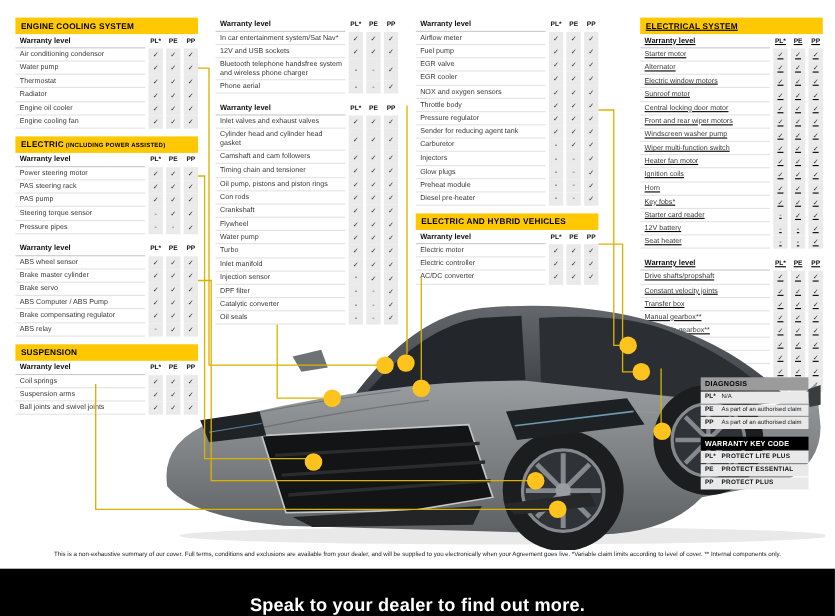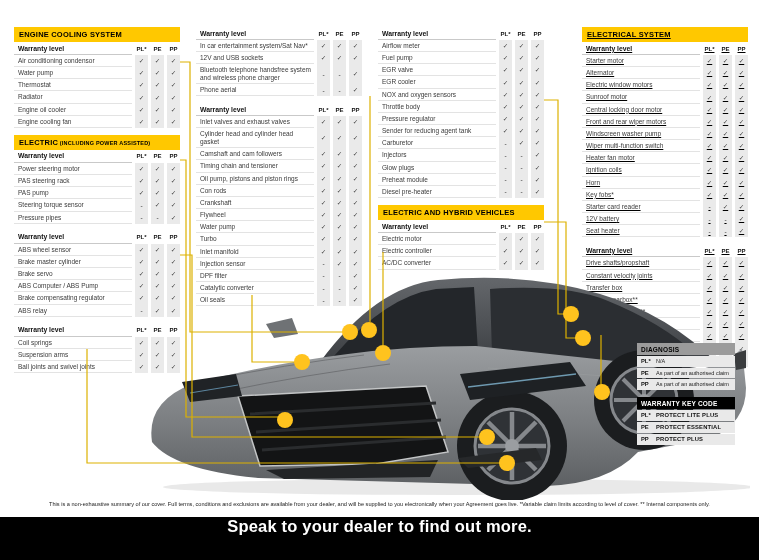--- a/index.html
+++ b/index.html
@@ -1,18 +1,18 @@
 <!DOCTYPE html>
 <html><head>
 <meta charset="utf-8">
 <style>
   html,body{margin:0;padding:0;}
   body{width:759px;height:560px;position:relative;background:#ffffff;
        font-family:"Liberation Sans", sans-serif;overflow:hidden;}
-  .col{position:absolute;top:27px;width:166px;}
+  .col{position:absolute;top:16px;width:166px;}
   .col1{left:14px;} .col2{left:196px;} .col3{left:378px;} .col4{left:582px;text-decoration:underline;}
   .wtable{margin-bottom:7px;}
   .t-header{background:#FFC800;color:#000;font-weight:bold;font-size:7.5px;
             padding:3px 0 3px 5px;letter-spacing:.2px;}
   .t-header .suffix{font-size:5.5px;font-weight:bold;}
   .t-head{display:flex;align-items:stretch;}
   .t-head-label{flex:1;font-weight:bold;font-size:6.8px;color:#111;
                 padding:2.5px 0 2.5px 4px;border-bottom:1px solid #c9c9c9;}
   .t-head-cell{width:13px;margin-left:3px;font-weight:bold;font-size:6px;color:#111;
                display:flex;align-items:center;justify-content:center;}
@@ -29,21 +29,21 @@
   .keycode .legend-header{background:#000;color:#fff;}
   .legend-row{display:flex;background:#e9e9e9;margin-top:1px;padding:2px 2px 2px 4px;}
   .legend-code{width:15px;font-weight:bold;font-size:5.8px;color:#111;}
   .legend-text{flex:1;font-size:5.5px;color:#222;line-height:1.2;}
   .keycode .legend-text{font-weight:bold;font-size:5.8px;color:#111;letter-spacing:.2px;}
   #car-layer{position:absolute;left:138px;top:270px;width:612px;height:230px;}
   #callout-layer{position:absolute;left:0;top:0;width:759px;height:560px;pointer-events:none;}
   .footnote{position:absolute;left:0;top:501px;width:759px;text-align:center;
             font-size:5.6px;color:#222;}
   .banner{position:absolute;left:0;top:517px;width:759px;height:43px;background:#000;
-          display:flex;align-items:flex-start;justify-content:center;}
+          display:flex;align-items:flex-end;justify-content:center;}
   .banner-text{color:#fff;font-weight:bold;font-size:16.5px;letter-spacing:.2px;}
 </style>
 </head>
 <body>
 
 <div class="col col1">
   <div class="wtable">
     <div class="t-header"><span class="main">ENGINE COOLING SYSTEM</span><span class="suffix"></span></div>
     <div class="t-head">
       <div class="t-head-label">Warranty level</div>
@@ -188,20 +188,21 @@
   <div class="t-row">
     <div class="t-label">ABS relay</div>
   <div class="t-cell">-</div>
           <div class="t-cell">✓</div>
           <div class="t-cell">✓</div>
         </div>
 </div>
   </div>
 
   <div class="wtable">
+    <div class="t-header"><span class="main">SUSPENSION</span><span class="suffix"></span></div>
     <div class="t-head">
       <div class="t-head-label">Warranty level</div>
     <div class="t-head-cell">PL*</div>
         <div class="t-head-cell">PE</div>
         <div class="t-head-cell">PP</div>
       </div>
     <div class="t-rows">
   <div class="t-row">
     <div class="t-label">Coil springs</div>
   <div class="t-cell">✓</div>

